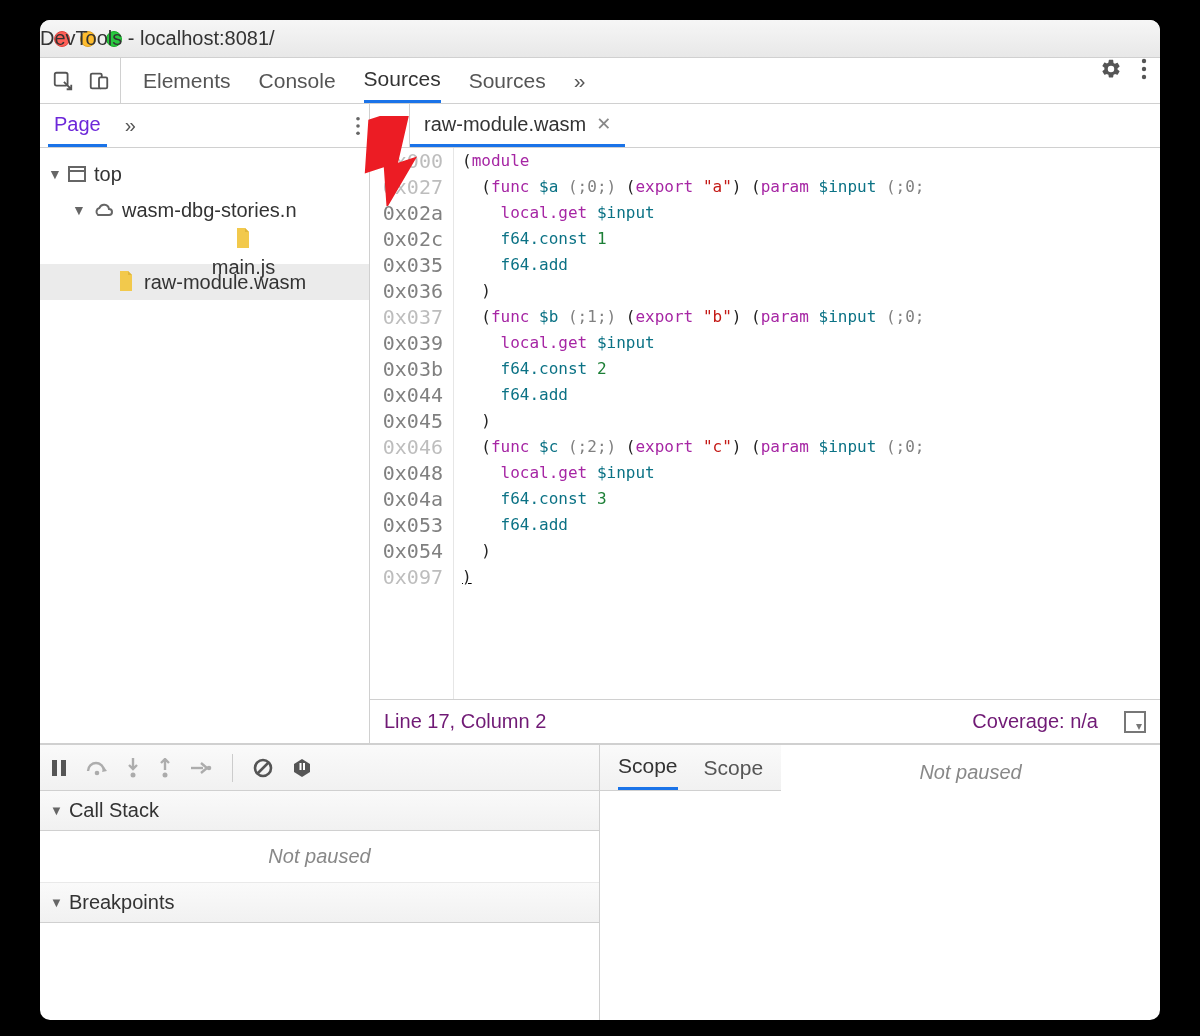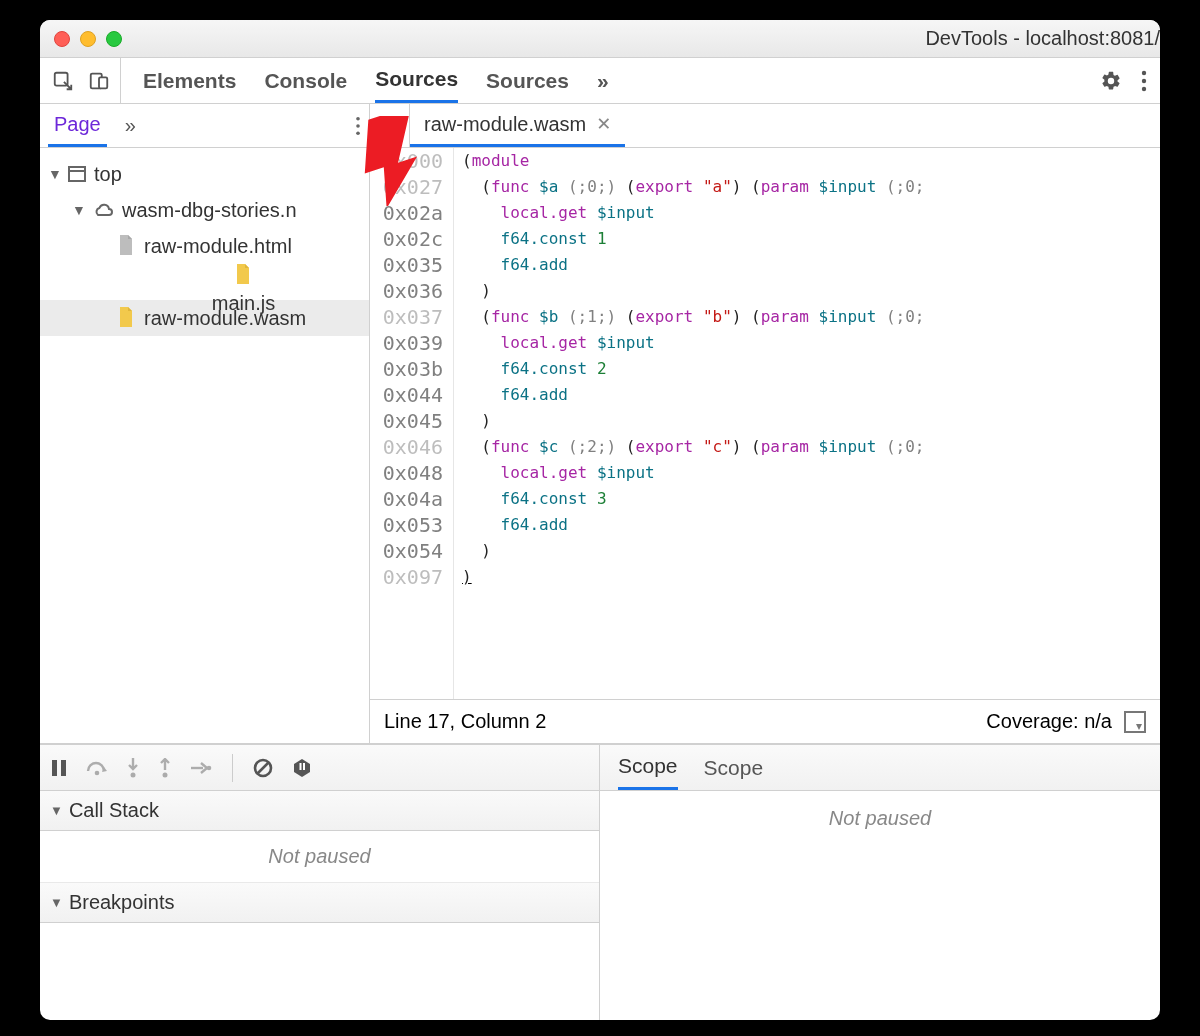--- a/index.html
+++ b/index.html
@@ -9,24 +9,24 @@
     background: #fff; border-radius: 10px; box-shadow: 0 12px 40px rgba(0,0,0,.6);
     overflow: hidden; display: flex; flex-direction: column;
   }
   
   .titlebar { height: 38px; display: flex; align-items: center; background: linear-gradient(#f6f6f6,#e8e8e8); border-bottom: 1px solid #d0d0d0; position: relative; font-size: 20px; color: #333; }
   .traffic { display: flex; gap: 10px; padding-left: 14px; }
   .tl { width: 16px; height: 16px; border-radius: 50%; }
   .tl.red { background:#ff5f57; border:1px solid #e0443e; }
   .tl.yel { background:#ffbd2e; border:1px solid #dea123; }
   .tl.grn { background:#28c940; border:1px solid #1aab29; }
-  .titlebar .title { position:absolute; left:0; right:0; text-align:right; pointer-events:none; }
-
-  
-  .toptabs { height: 46px; display:flex; align-items:center; border-bottom: 1px solid #d0d0d0; padding: 0 6px; font-size: 21px; color:#555;font-weight:bold; }
+  .titlebar .title { position:absolute; left:0; right:0; text-align:left; pointer-events:none; }
+
+  
+  .toptabs { height: 46px; display:flex; align-items:flex-start; border-bottom: 1px solid #d0d0d0; padding: 0 6px; font-size: 21px; color:#555; }
   .toptabs .lefticons { display:flex; align-items:center; gap:14px; padding:0 10px 0 6px; border-right:1px solid #d0d0d0; height:100%; }
   .toptabs .tabs { display:flex; gap:28px; padding:0 22px; align-items:center; height:100%; }
   .toptabs .tab { height:100%; display:flex; align-items:center; cursor:pointer; }
   .toptabs .tab.active { color:#333; border-bottom:3px solid #1a73e8; }
   .toptabs .spacer { flex:1; }
   .toptabs .righticons { display:flex; gap:18px; align-items:center; padding-right:6px; }
   svg { display:block; }
 
   
   .body { flex:1; display:flex; flex-direction: column; min-height:0; }
@@ -55,33 +55,33 @@
   .gutter .g.dark { color:#808080; }
   .code { flex:1; font-family: Menlo, Consolas, monospace; font-size:16px; line-height:26px; padding-left:8px; white-space:pre; overflow:hidden; }
   .codewrap { flex:1; display:flex; overflow:hidden; background:#fff; }
   .k-punc { color:#222; }
   .k-kw { color:#a626a4; } 
   .k-id { color:#0b7285; } 
   .k-str { color:#c41a16; } 
   .k-cmt { color:#808080; }
   .k-num { color:#1c7f36; }
   .k-f64 { color:#0b7285; }
-  .statusline { height:44px; display:flex; align-items:center; border-top:1px solid #d0d0d0; font-size:20px; color:#000000; padding:0 14px; justify-content:space-between; }
+  .statusline { height:44px; display:flex; align-items:center; border-top:1px solid #d0d0d0; font-size:20px; color:#701a75; padding:0 14px; justify-content:space-between; }
   .statusline .sqicon { width:22px; height:22px; border:2px solid #777; position:relative; }
   .statusline .sqicon::after { content:"▾"; position:absolute; right:2px; bottom:-2px; font-size:12px; color:#777; }
 
   
   .bottom { flex:1; display:flex; border-top:1px solid #d0d0d0; min-height:0; }
   .bleft { width:560px; border-right:1px solid #d0d0d0; display:flex; flex-direction:column; font-size:20px; }
   .dbgtoolbar { height:46px; border-bottom:1px solid #d0d0d0; display:flex; align-items:center; padding:0 10px; gap:18px; background: linear-gradient(#fafafa,#f1f1f1); }
   .dbgtoolbar .sep { width:1px; height:28px; background:#ccc; margin:0 2px; }
   .pane-head { height:40px; display:flex; align-items:center; gap:6px; padding:0 10px; border-bottom:1px solid #d0d0d0; background: linear-gradient(#fafafa,#f1f1f1); color:#333; }
   .pane-head .ptri { font-size:13px; color:#666; }
   .pane-body { height:52px; display:flex; align-items:center; justify-content:center; color:#888; font-style:italic; border-bottom:1px solid #e9e9e9; }
-  .bright { flex:1; display:flex; flex-direction:column; }
+  .bright { flex:1; display:flex; }
   .scopetabs { height:46px; display:flex; align-items:center; gap:26px; padding:0 18px; border-bottom:1px solid #d0d0d0; font-size:21px; color:#555; background: linear-gradient(#fafafa,#f1f1f1); }
   .scopetabs .stab { height:100%; display:flex; align-items:center; }
   .scopetabs .stab.active { color:#333; border-bottom:3px solid #1a73e8; }
   .scopebody { flex:1; display:flex; align-items:flex-start; justify-content:center; padding-top:16px; color:#888; font-style:italic; font-size:20px; }
 
   
   .arrow { position:absolute; left:302px; top:96px; pointer-events:none; }
 </style>
 </head>
 <body>
@@ -164,29 +164,20 @@
             <span>top</span>
           </div>
           <div class="row" style="padding-left:32px;">
             <span class="tri">▼</span>
             <span>
                 <svg width="22" height="16" fill="none" stroke="#666" stroke-width="2">
                   <path d="M6 13h11a3 3 0 0 0 0-6 5 5 0 0 0-9.6-1A4 4 0 0 0 6 13Z"></path>
                 </svg>
               </span>
             <span>wasm-dbg-stories.n</span>
-          </div>
-          <div class="row" style="padding-left:78px;">
-            <span class="fic">
-                <svg width="16" height="20" fill="#bdbdbd">
-                  <path d="M2 0h8l4 4v16H2Z"></path>
-                  <path d="M10 0v4h4" fill="#a8a8a8"></path>
-                </svg>
-              </span>
-            <span>raw-module.html</span>
           </div>
           <div class="row" style="padding-left:78px;flex-direction:column;">
             <span class="fic">
                 <svg width="16" height="20" fill="#f2c94c">
                   <path d="M2 0h8l4 4v16H2Z"></path>
                   <path d="M10 0v4h4" fill="#e0b63a"></path>
                 </svg>
               </span>
             <span>main.js</span>
           </div>
@@ -249,21 +240,21 @@
   <span class="k-punc">)</span>
   <span class="k-punc">(</span><span class="k-kw">func</span> <span class="k-id">$c</span> <span class="k-cmt">(;2;)</span> <span class="k-punc">(</span><span class="k-kw">export</span> <span class="k-str">"c"</span><span class="k-punc">)</span> <span class="k-punc">(</span><span class="k-kw">param</span> <span class="k-id">$input</span> <span class="k-cmt">(;0;</span>
     <span class="k-kw">local.get</span> <span class="k-id">$input</span>
     <span class="k-f64">f64.const</span> <span class="k-num">3</span>
     <span class="k-f64">f64.add</span>
   <span class="k-punc">)</span>
 <u><span class="k-punc">)</span></u></div>
         </div>
         <div class="statusline">
           <span>Line 17, Column 2</span>
-          <span style="display:flex;align-items:center;gap:12px;">
+          <span style="display:flex;align-items:center;gap:26px;">
             <span>Coverage: n/a</span>
             <span class="sqicon"></span>
           </span>
         </div>
       </div>
     </div>
 
     <div class="bottom">
       <div class="bleft">
         <div class="dbgtoolbar">

